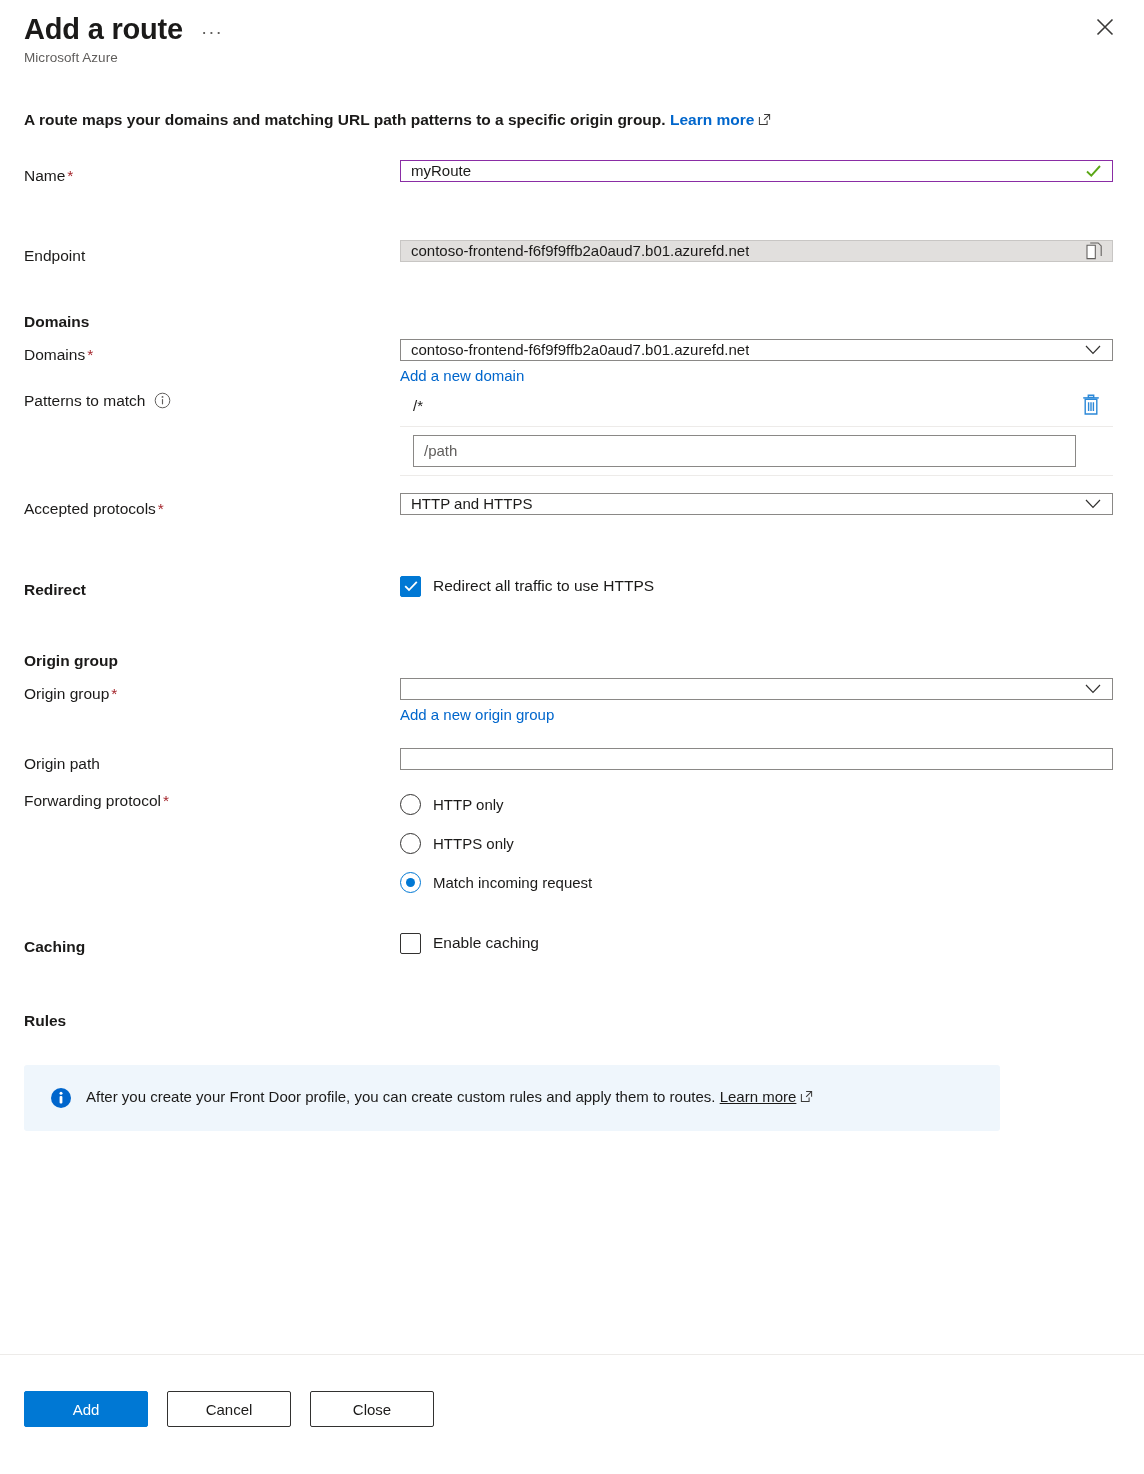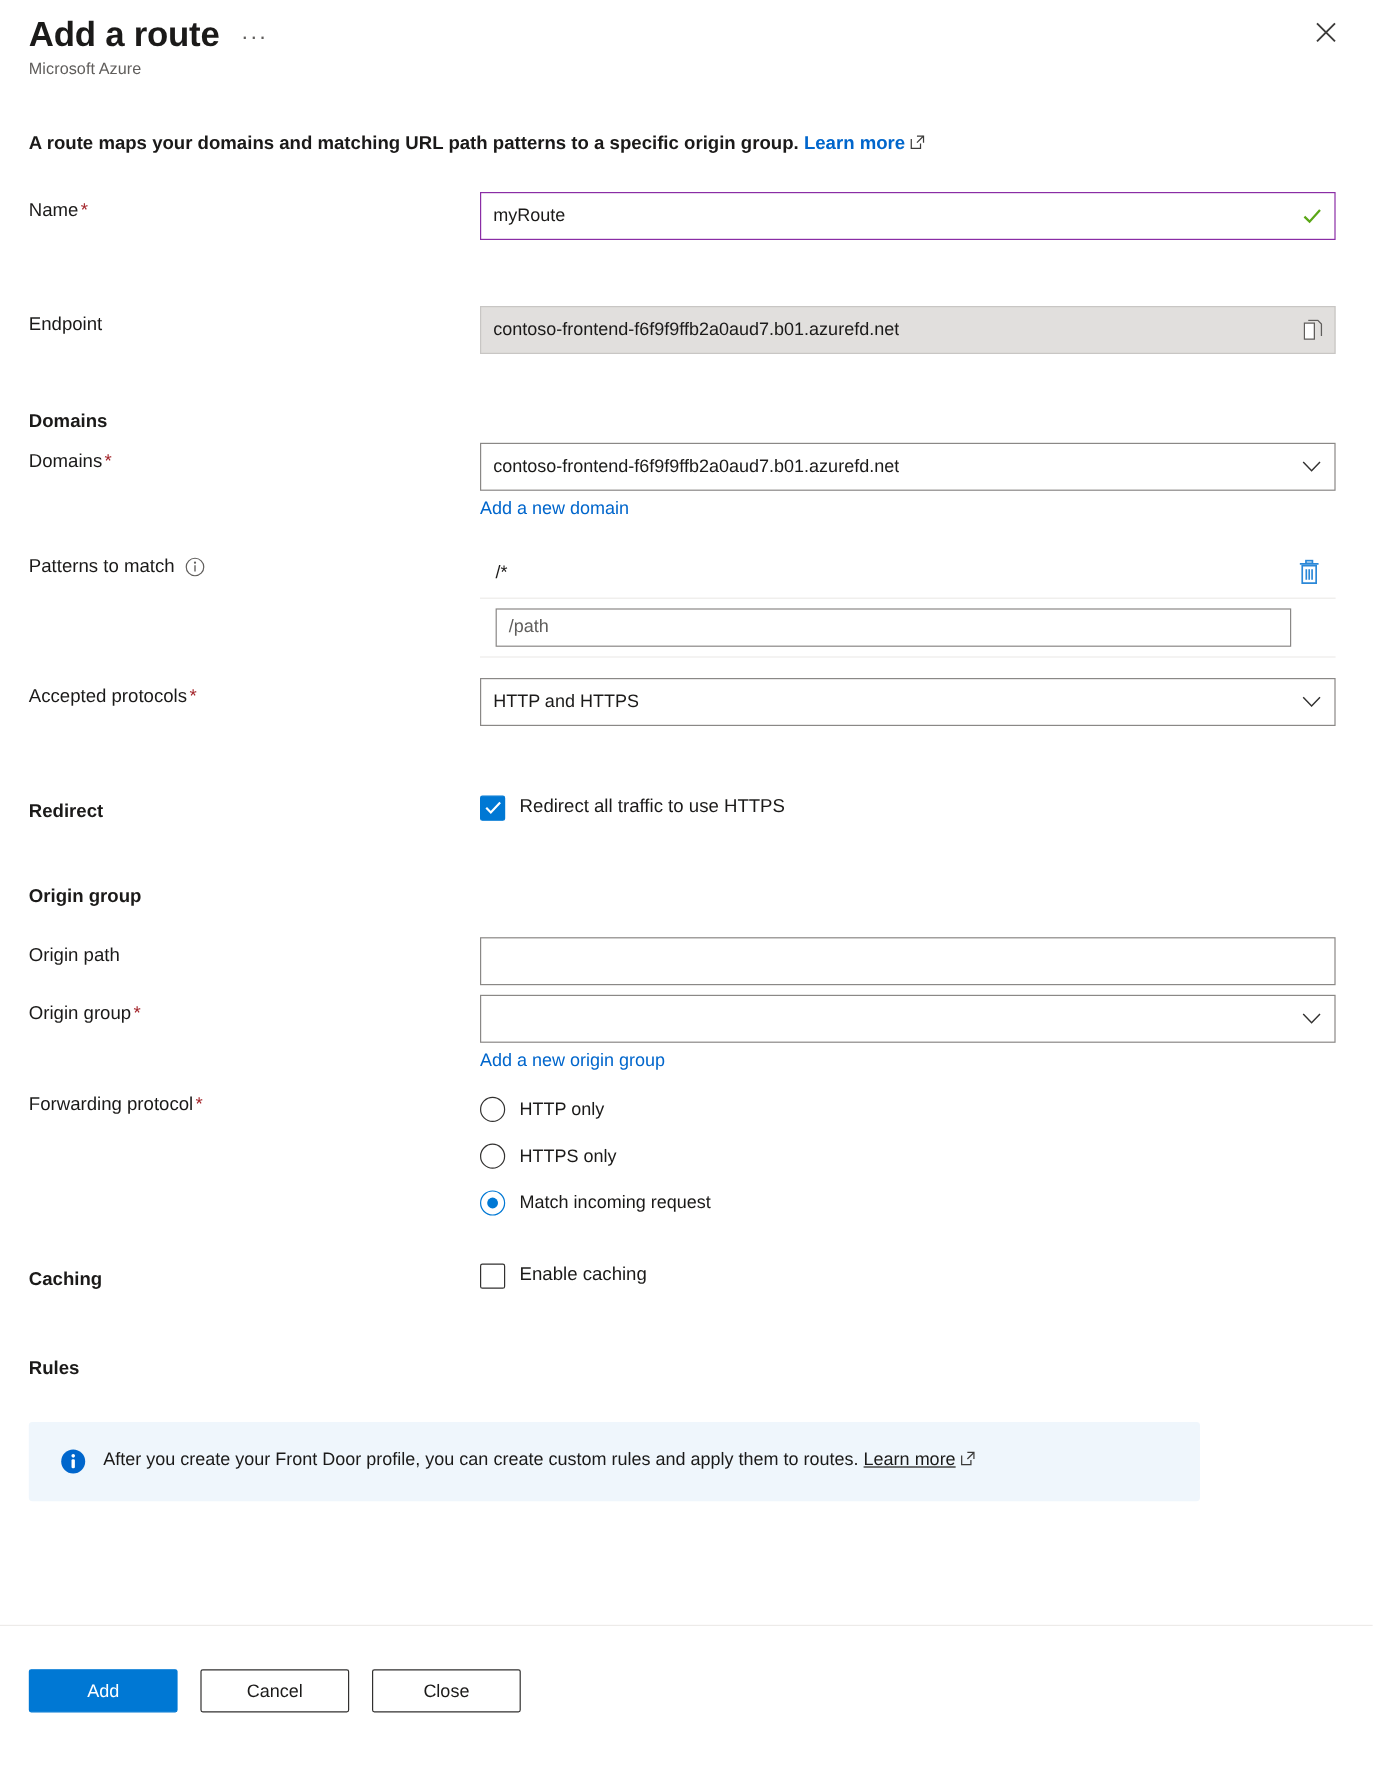--- a/index.html
+++ b/index.html
@@ -61,21 +61,21 @@
   .req { color: #a4262c; margin-left: 2px; }
   .ctrl { flex: 1 1 auto; max-width: 713px; }
 
   .sect-head {
     font-size: 15.5px; font-weight: 700; color: #1b1a19;
     padding: 0 24px;
   }
 
   
   .tbox {
-    width: 713px; height: 40px;
+    width: 713px; height: 22px;
     border: 1px solid #8a8886; background: #fff;
     display: flex; align-items: center;
     font-size: 15px; color: #1b1a19;
     padding: 0 10px; position: relative;
   }
   .tbox.valid { border: 1px solid #8a2da5; padding-right: 36px; }
   .tbox.readonly { background: #e1dfdd; border: 1px solid #c8c6c4; padding-right: 38px; }
   .tbox .val { white-space: nowrap; overflow: hidden; text-overflow: ellipsis; }
   .tick {
     position: absolute; right: 10px; top: 50%; transform: translateY(-50%);
@@ -232,21 +232,21 @@
         <span class="chev">
           <svg width="16" height="10" viewBox="0 0 16 10">
               <path d="M1 1 L8 8.3 L15 1" stroke="#323130" stroke-width="1.2" fill="none"></path>
             </svg>
         </span>
       </div>
       <a class="lnk sub-lnk">Add a new domain</a>
     </div>
   </div>
 
-  <div class="row" style="margin-top:24px;">
+  <div class="row" style="">
     <div class="lbl" style="display:flex;align-items:center;gap:9px;">
       <span>Patterns to match</span>
       <span style="line-height:0;">
         <svg width="17" height="17" viewBox="0 0 17 17">
             <circle cx="8.5" cy="8.5" r="7.3" fill="none" stroke="#605e5c" stroke-width="1"></circle>
             <circle cx="8.5" cy="4.9" r="0.95" fill="#605e5c"></circle>
             <path d="M8.5 7.1 V12.3" stroke="#605e5c" stroke-width="1.15"></path>
           </svg>
       </span>
     </div>
@@ -295,41 +295,41 @@
               <path d="M1.2 6.1 L5 10 L12.8 1.8" stroke="#ffffff" stroke-width="1.8" fill="none"></path>
             </svg>
         </span>
         <span class="chk-lbl">Redirect all traffic to use HTTPS</span>
       </div>
     </div>
   </div>
 
   <div class="sect-head" style="margin-top:53px;">Origin group</div>
 
-  <div class="row" style="margin-top:24px;">
-    <div class="lbl">Origin path</div>
-    <div class="ctrl">
-      <div class="tbox">
-        <span class="val"></span>
-      </div>
-    </div>
-  </div>
-
   <div class="row" style="margin-top:8px;">
     <div class="lbl"><span>Origin group</span><span class="req">*</span></div>
     <div class="ctrl">
       <div class="tbox ddown">
         <span class="val"></span>
         <span class="chev">
           <svg width="16" height="10" viewBox="0 0 16 10">
               <path d="M1 1 L8 8.3 L15 1" stroke="#323130" stroke-width="1.2" fill="none"></path>
             </svg>
         </span>
       </div>
       <a class="lnk sub-lnk">Add a new origin group</a>
+    </div>
+  </div>
+
+  <div class="row" style="margin-top:24px;">
+    <div class="lbl">Origin path</div>
+    <div class="ctrl">
+      <div class="tbox">
+        <span class="val"></span>
+      </div>
     </div>
   </div>
 
   <div class="row" style="margin-top:12px;">
     <div class="lbl"><span>Forwarding protocol</span><span class="req">*</span></div>
     <div class="ctrl">
       <div class="radio-line">
         <span class="rad off"></span>
         <span class="rad-lbl">HTTP only</span>
       </div>

